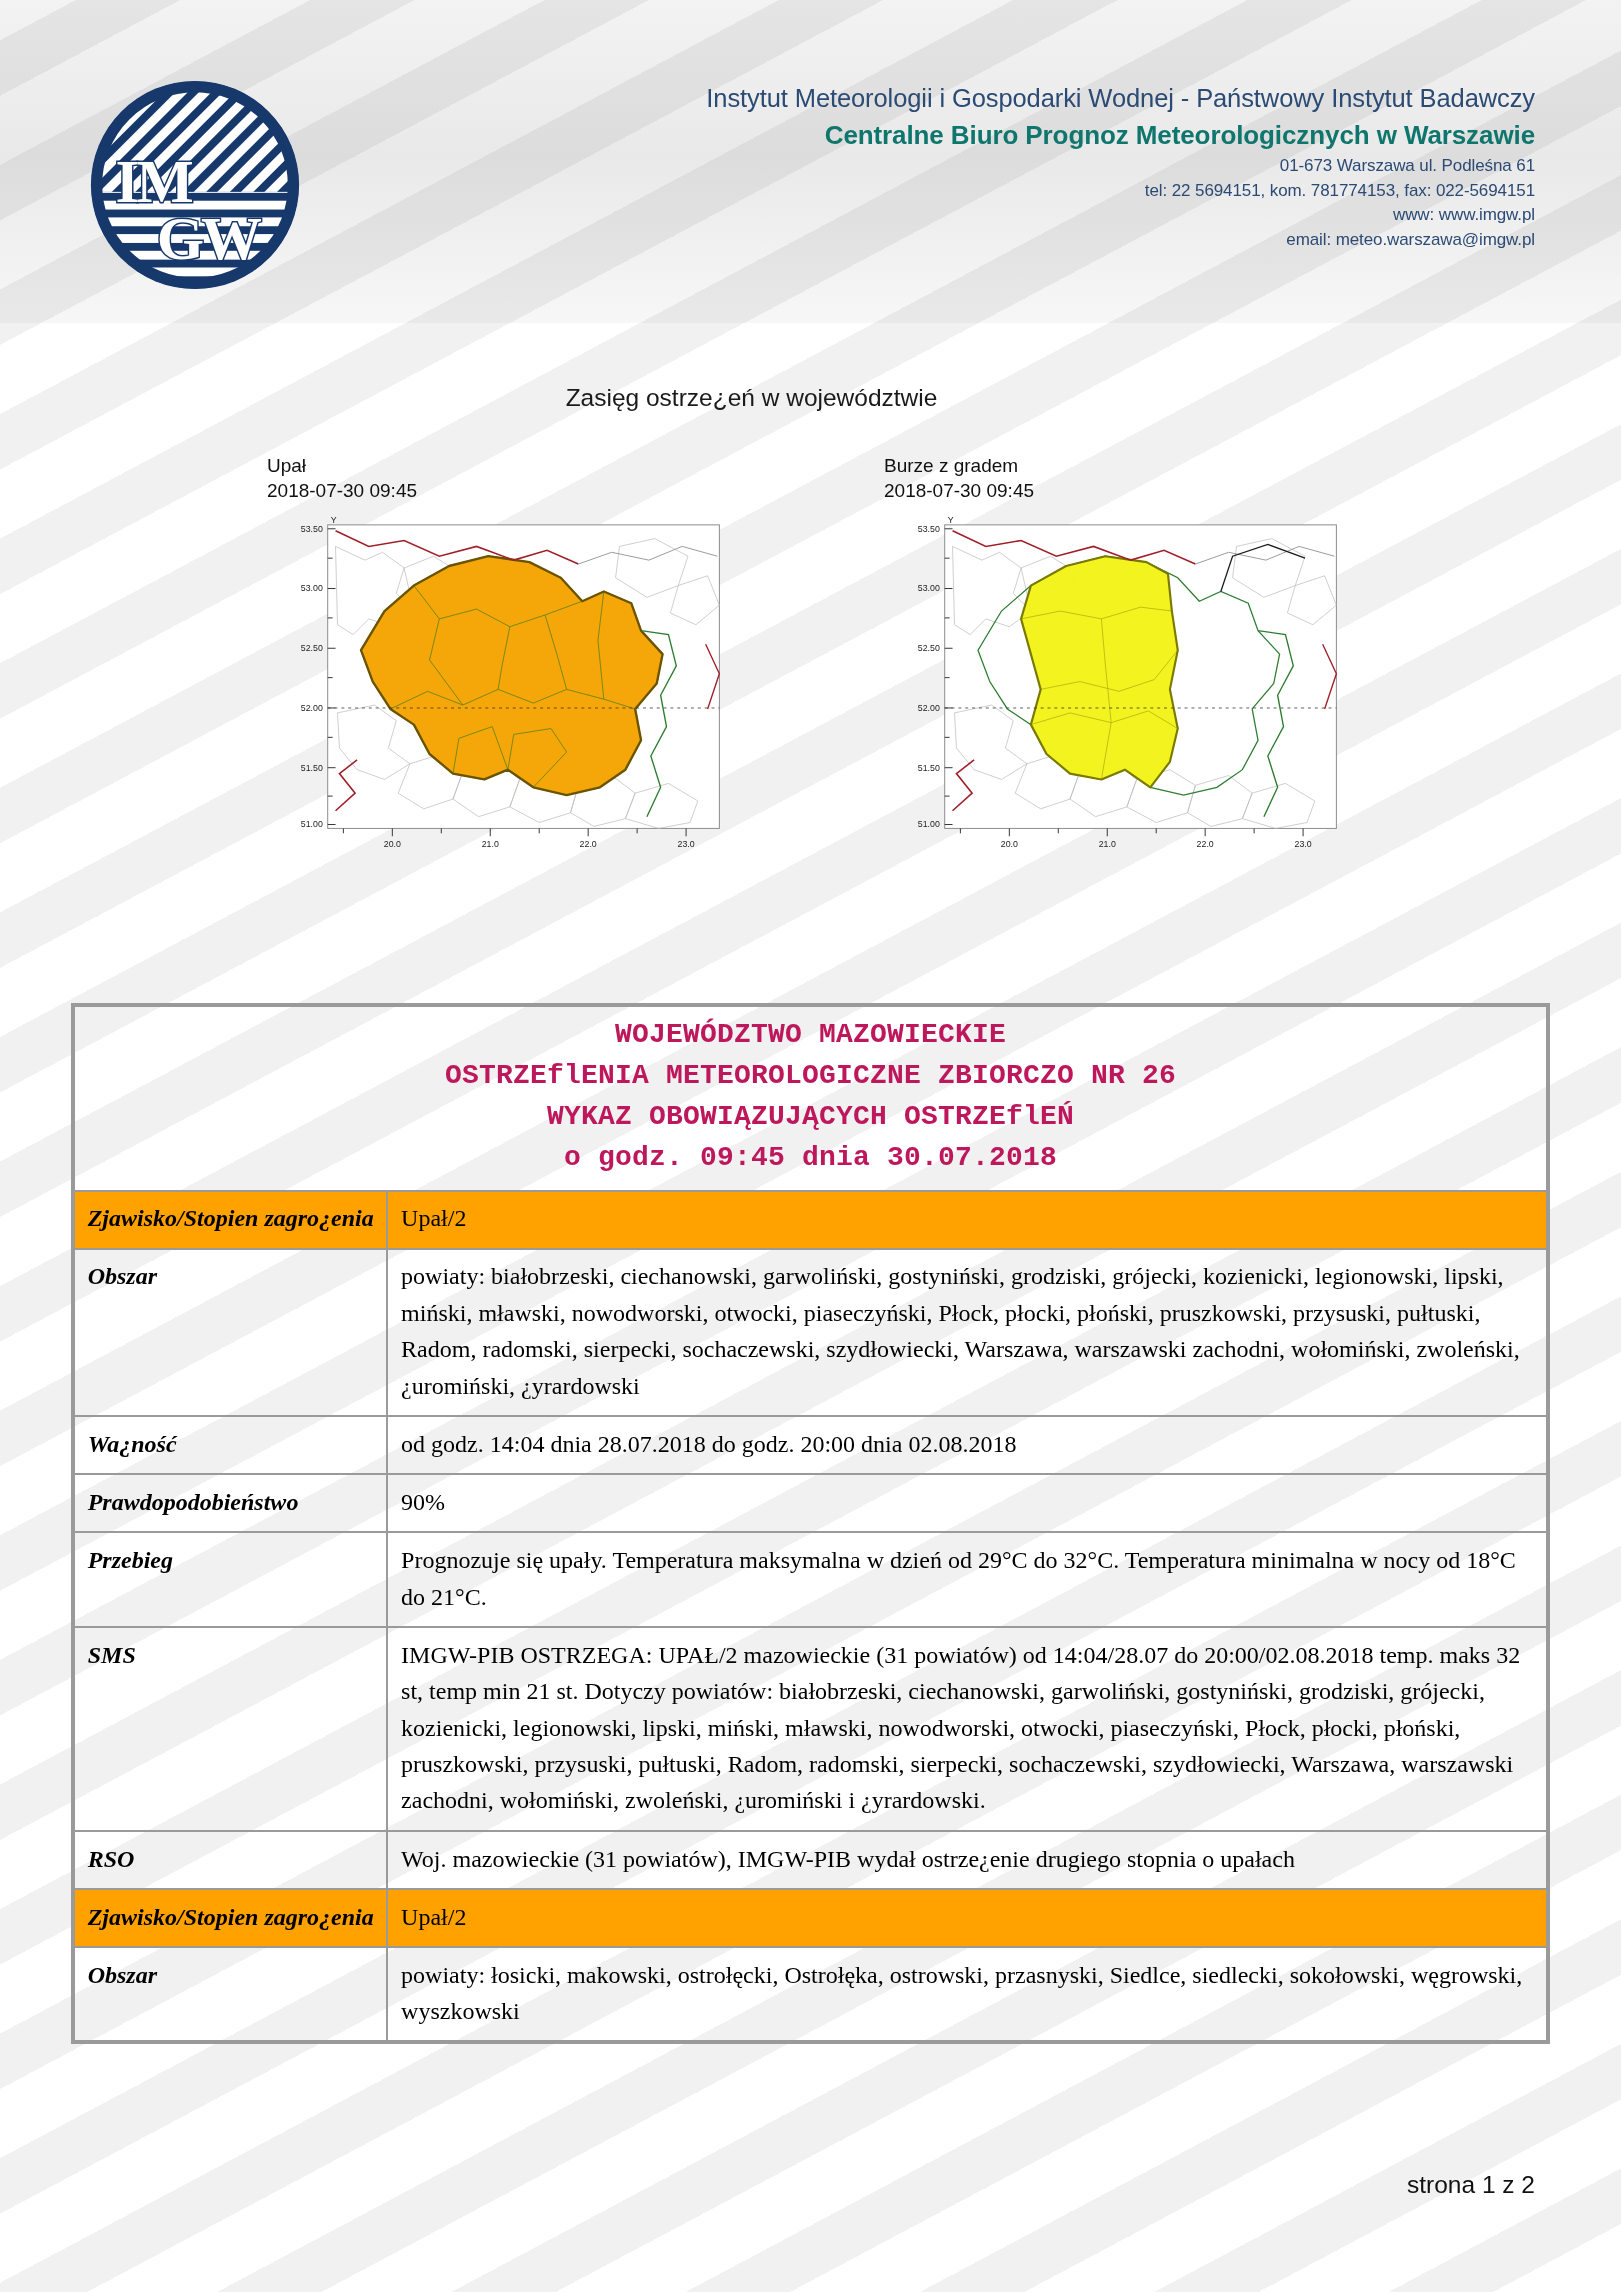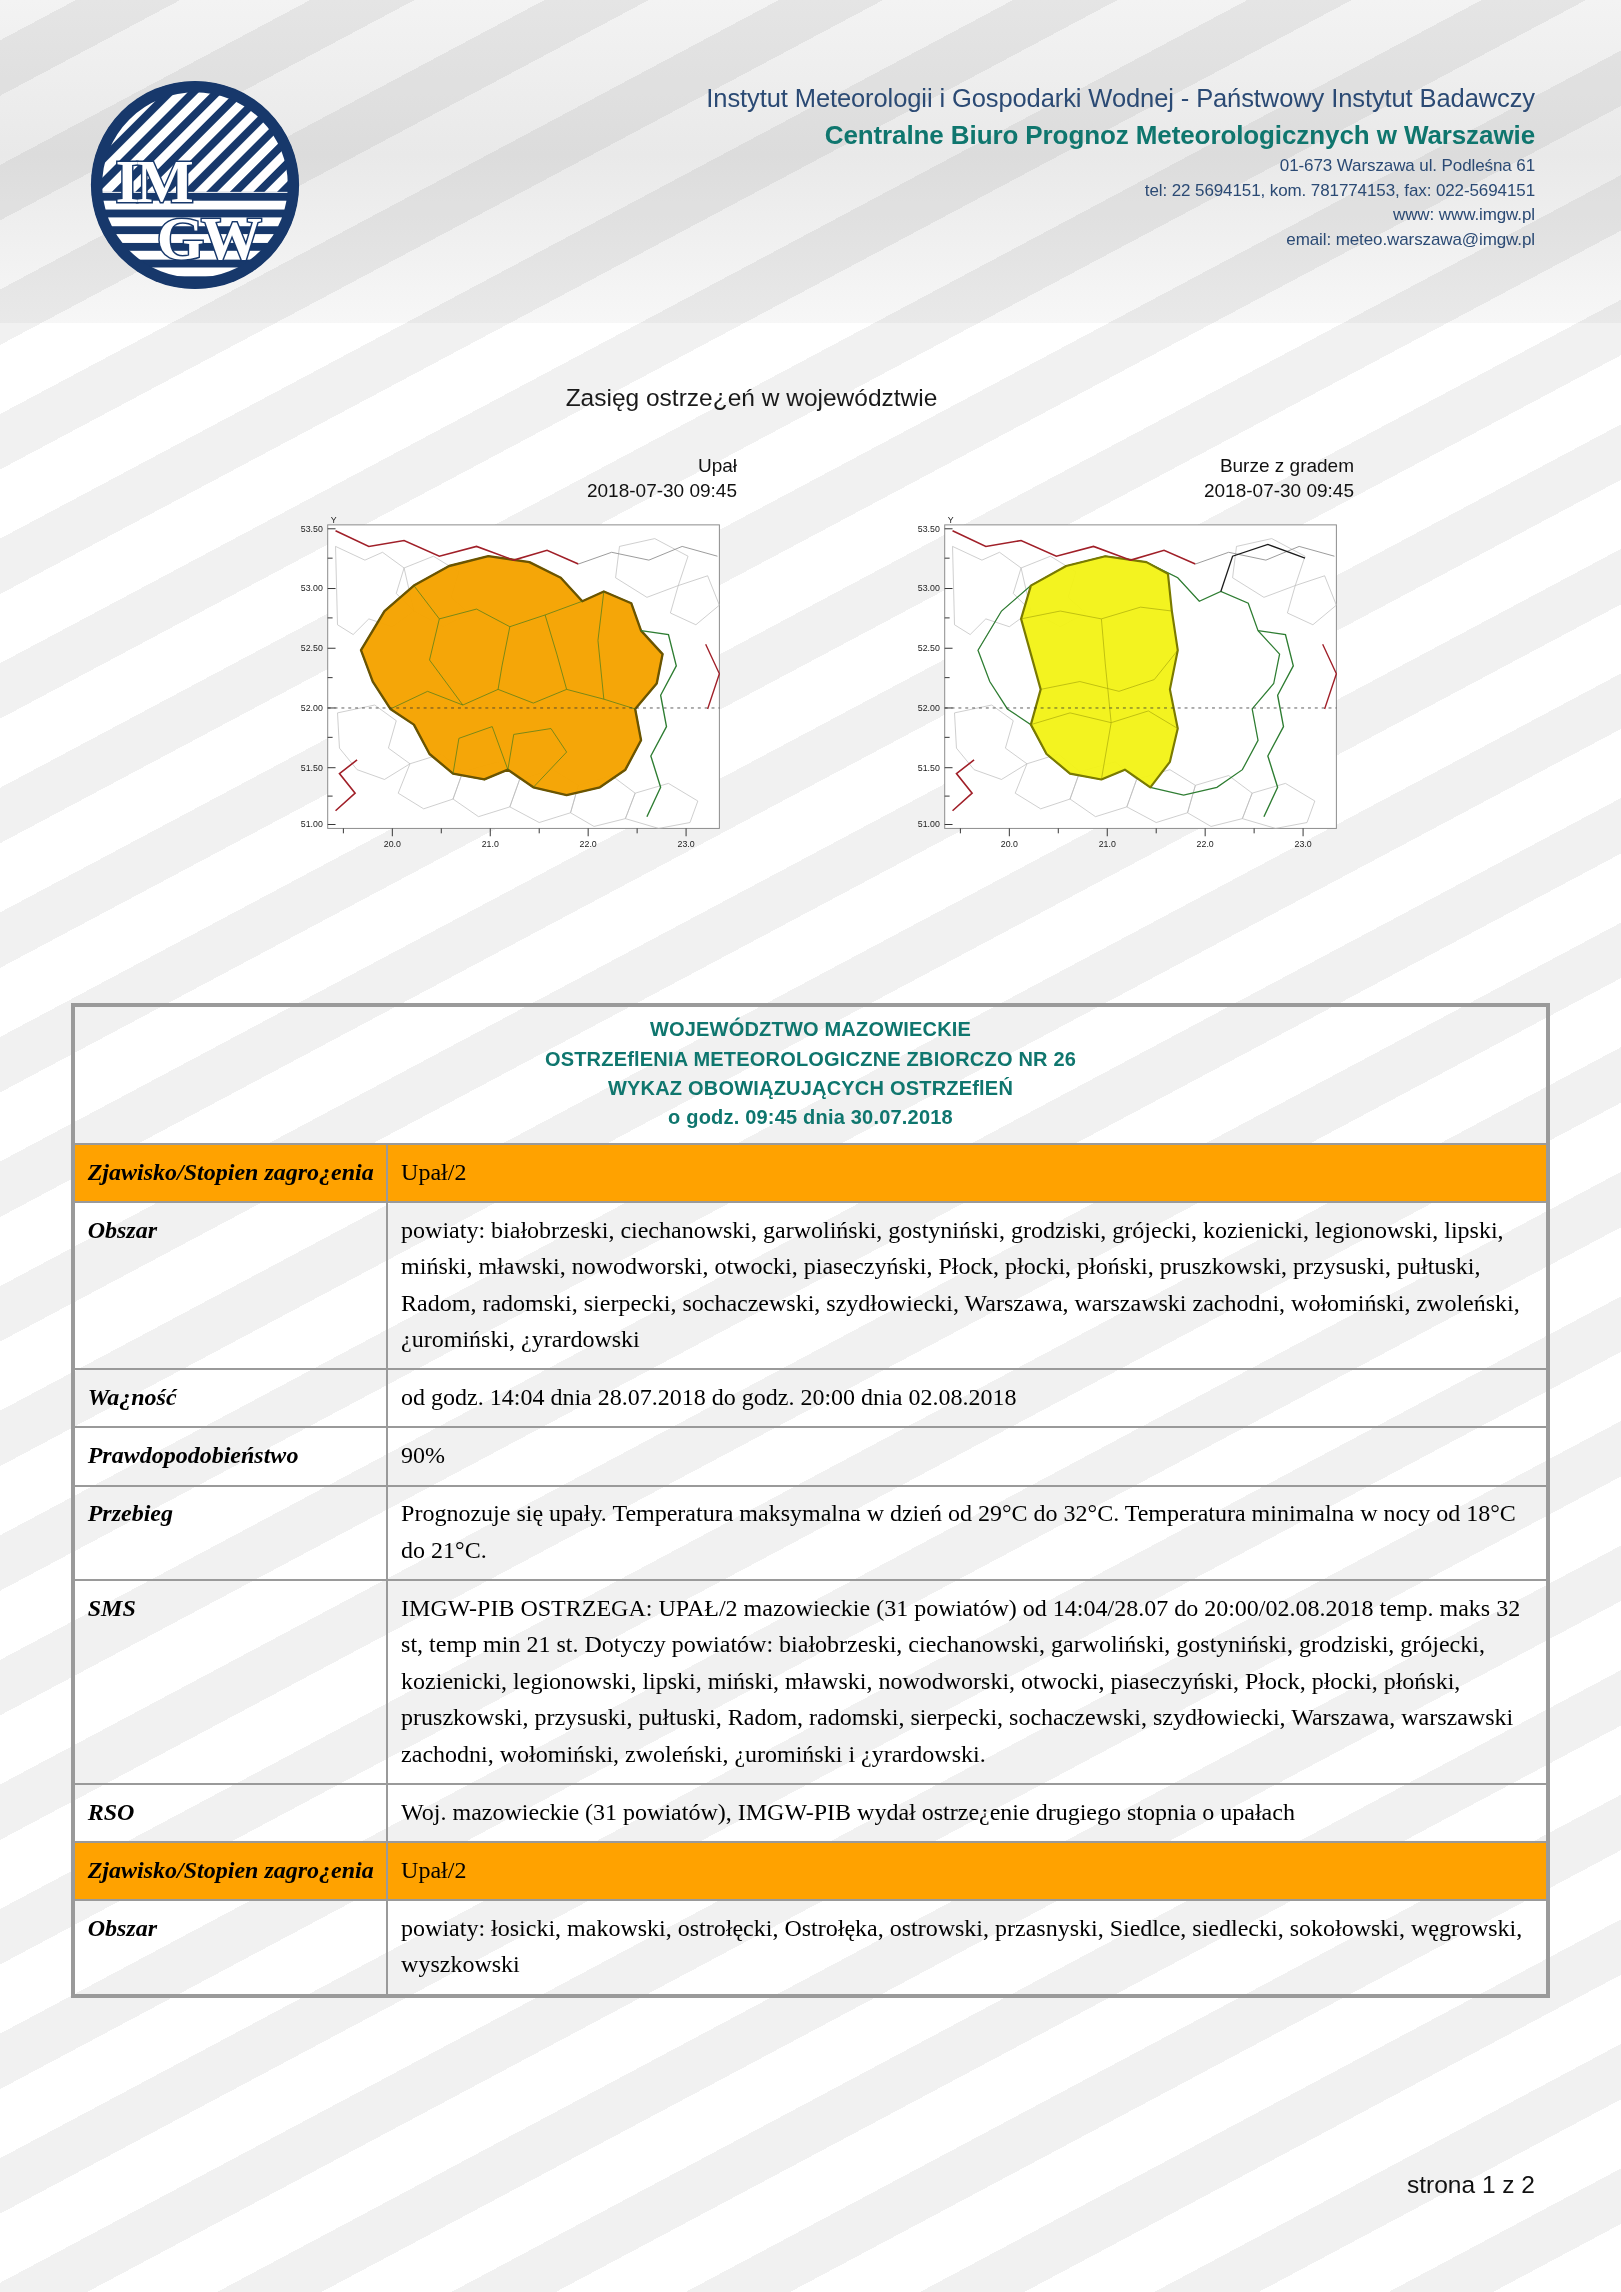--- a/index.html
+++ b/index.html
@@ -98,21 +98,21 @@
     font-family: "Liberation Sans", sans-serif;
   }
   .maps-row {
     display: flex;
     justify-content: center;
     gap: 147px;
     margin-top: 41px;
   }
   .map-wrap { width: 470px; }
   .map-caption {
-    text-align: right;
+    text-align: left;
     font-size: 19px;
     line-height: 1.32;
     color: #111;
     margin-bottom: 13.7px;
     white-space: pre-line;
   }
   .map-frame {
     position: relative;
     width: 470px;
     height: 470px;
@@ -138,25 +138,25 @@
     vertical-align: top;
     font-size: 24px;
     line-height: 1.52;
   }
   td.title-cell {
     border: none;
     padding: 23.5px 9.8px 21.6px 9.8px;
     text-align: center;
   }
   .title-line {
-    color: #0f766e;
+    color: #be185d;
     font-weight: bold;
-    font-size: 20px;
+    font-size: 28px;
     line-height: 1.46;
-    font-family: Liberation Sans, sans-serif;
+    font-family: Liberation Mono, monospace;
     letter-spacing: 0.2px;
   }
   td.label {
     width: 280px;
     font-weight: bold;
     white-space: nowrap;
     font-style: italic;
   }
   tr.hazard td { background: #ffa200; }
   tr.hazard td.label { font-weight: bold; }

